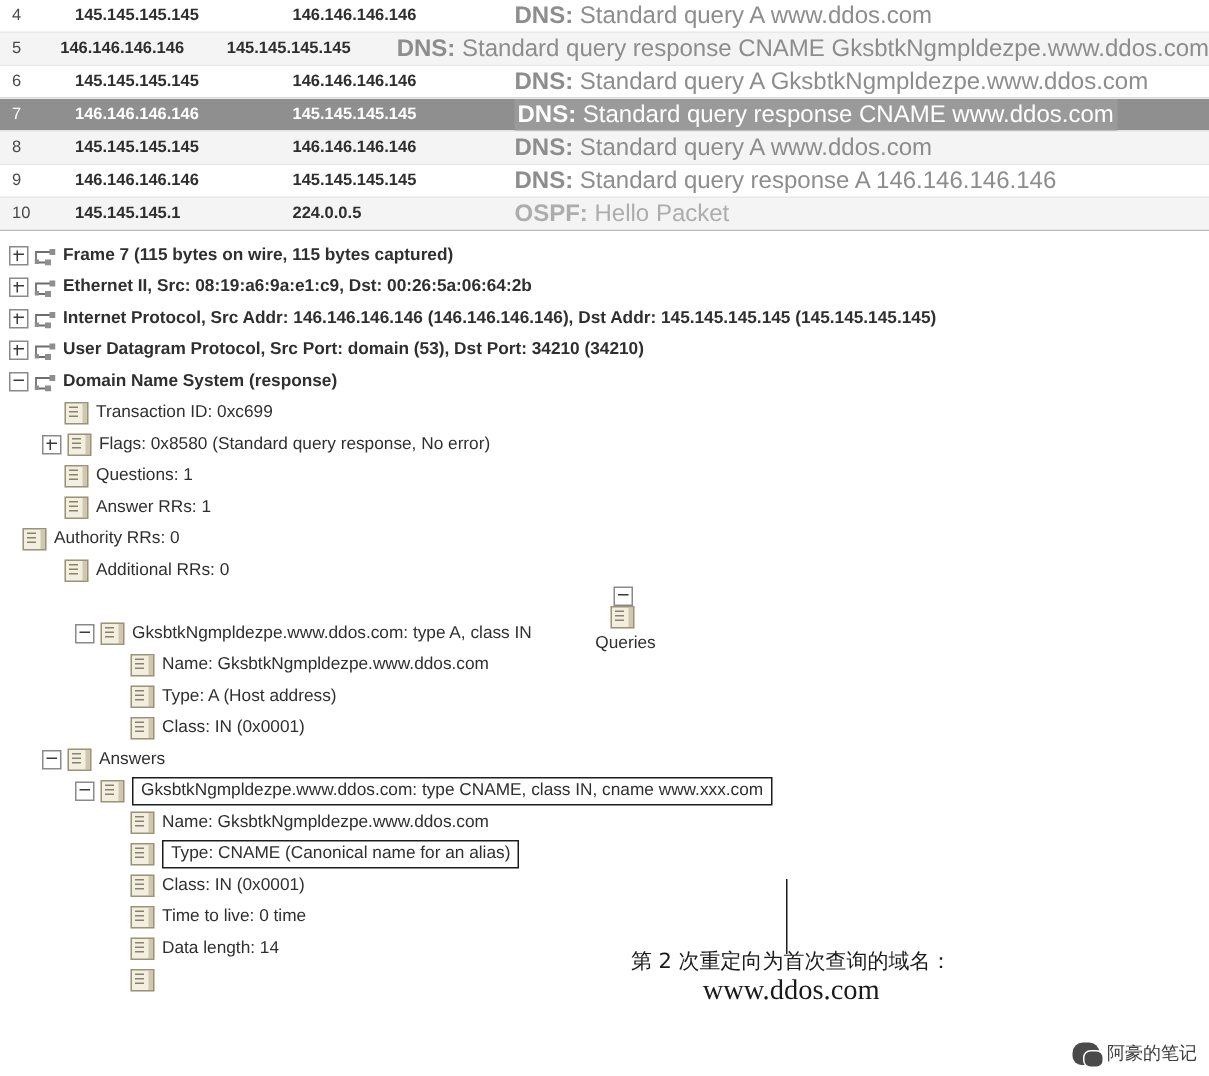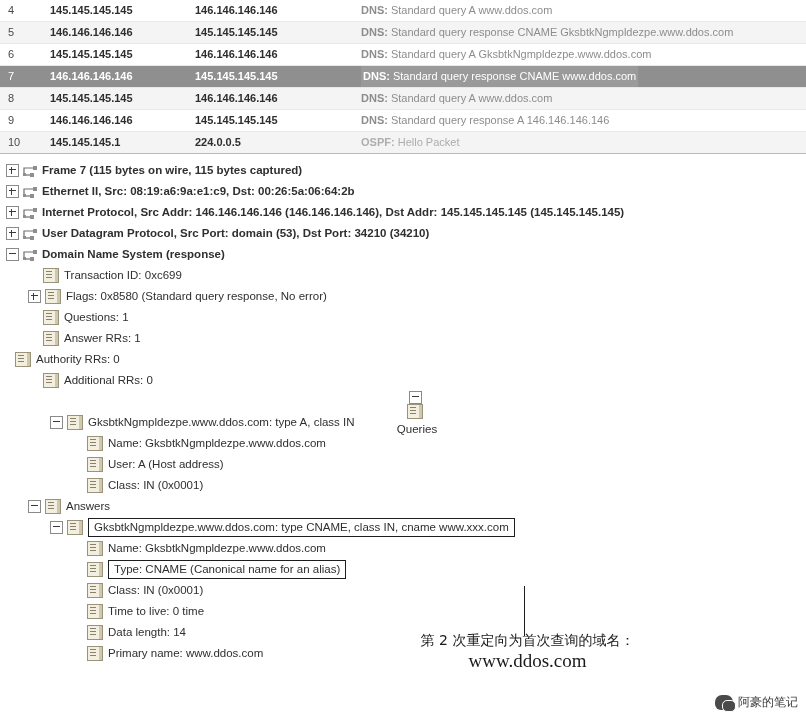--- a/index.html
+++ b/index.html
@@ -54,22 +54,21 @@
     font-size: 11px;
   }
   .c-dst {
     width: 148px;
     font-weight: bold;
     color: #2e2e2e;
     font-size: 11px;
   }
   .c-info {
     color: #8d8d8d;
-    font-size: 11px;
-    margin-left: 18px;
+    font-size: 16px;
   }
   .c-info .proto { font-weight: bold; }
   .pkt-row.faded .c-info { color: #adadad; }
 
   
   .sel-inner {
     display: inline-block;
     background: #9a9a9a;
     padding: 0 2px;
   }
@@ -380,21 +379,21 @@
       <span class="label">GksbtkNgmpldezpe.www.ddos.com: type A, class IN</span>
     </div>
     <div class="node" style="padding-left: 72px;">
       <span class="expander none"></span>
       <span class="ticon page"></span>
       <span class="label">Name: GksbtkNgmpldezpe.www.ddos.com</span>
     </div>
     <div class="node" style="padding-left: 72px;">
       <span class="expander none"></span>
       <span class="ticon page"></span>
-      <span class="label">User: A (Host address)</span>
+      <span class="label">Type: A (Host address)</span>
     </div>
     <div class="node" style="padding-left: 72px;">
       <span class="expander none"></span>
       <span class="ticon page"></span>
       <span class="label">Class: IN (0x0001)</span>
     </div>
     <div class="node" style="padding-left: 28px;">
       <span class="expander minus"></span>
       <span class="ticon page"></span>
       <span class="label">Answers</span>
@@ -425,21 +424,20 @@
       <span class="label">Time to live: 0 time</span>
     </div>
     <div class="node" style="padding-left: 72px;">
       <span class="expander none"></span>
       <span class="ticon page"></span>
       <span class="label">Data length: 14</span>
     </div>
     <div class="node" style="padding-left: 72px;">
       <span class="expander none"></span>
       <span class="ticon page"></span>
-      <span class="label">Primary name: www.ddos.com</span>
     </div>
   </div>
 
 <div class="leader" style="left:524px; top:586px; height:50px;"></div>
 <div class="annotation" style="left:395px; top:632px; width:265px;">
   <div class="ann-line1">第 2 次重定向为首次查询的域名：</div>
   <div class="ann-line2">www.ddos.com</div>
 </div>
 
 <div class="watermark">

